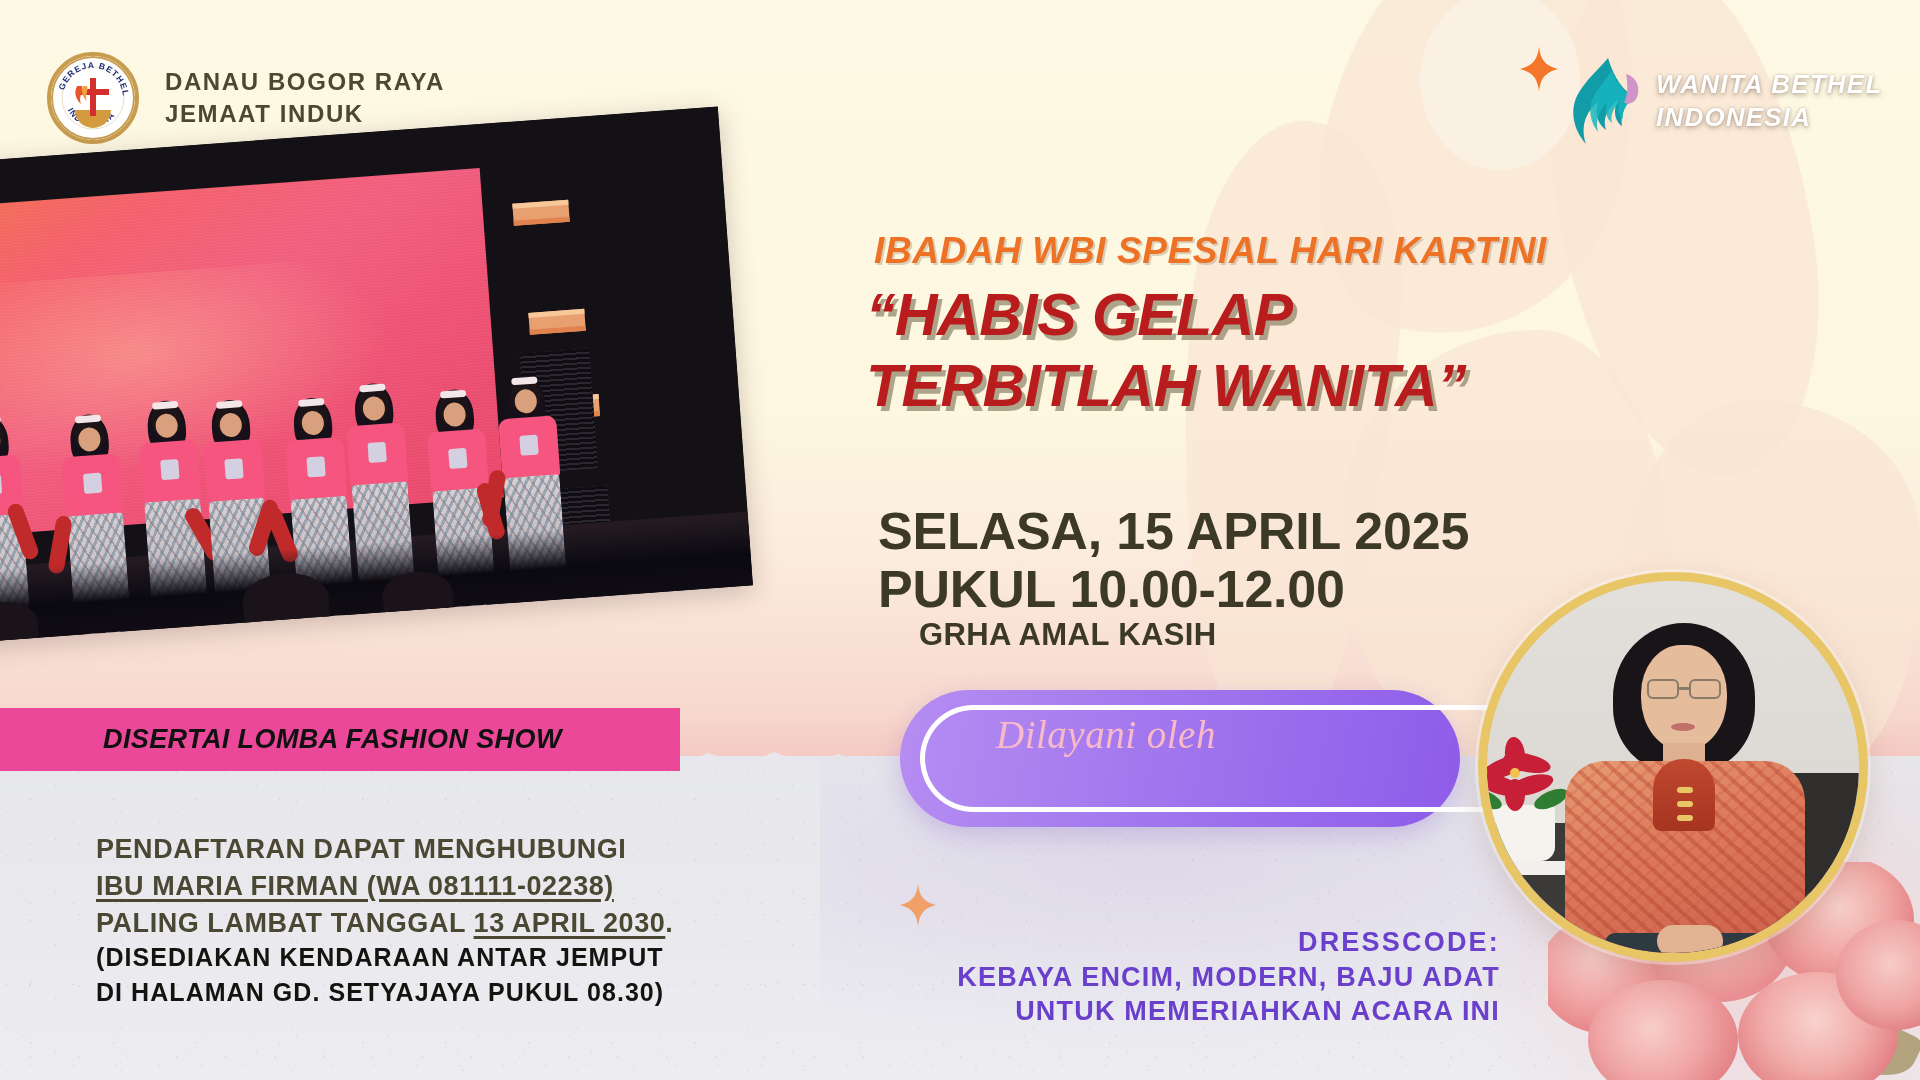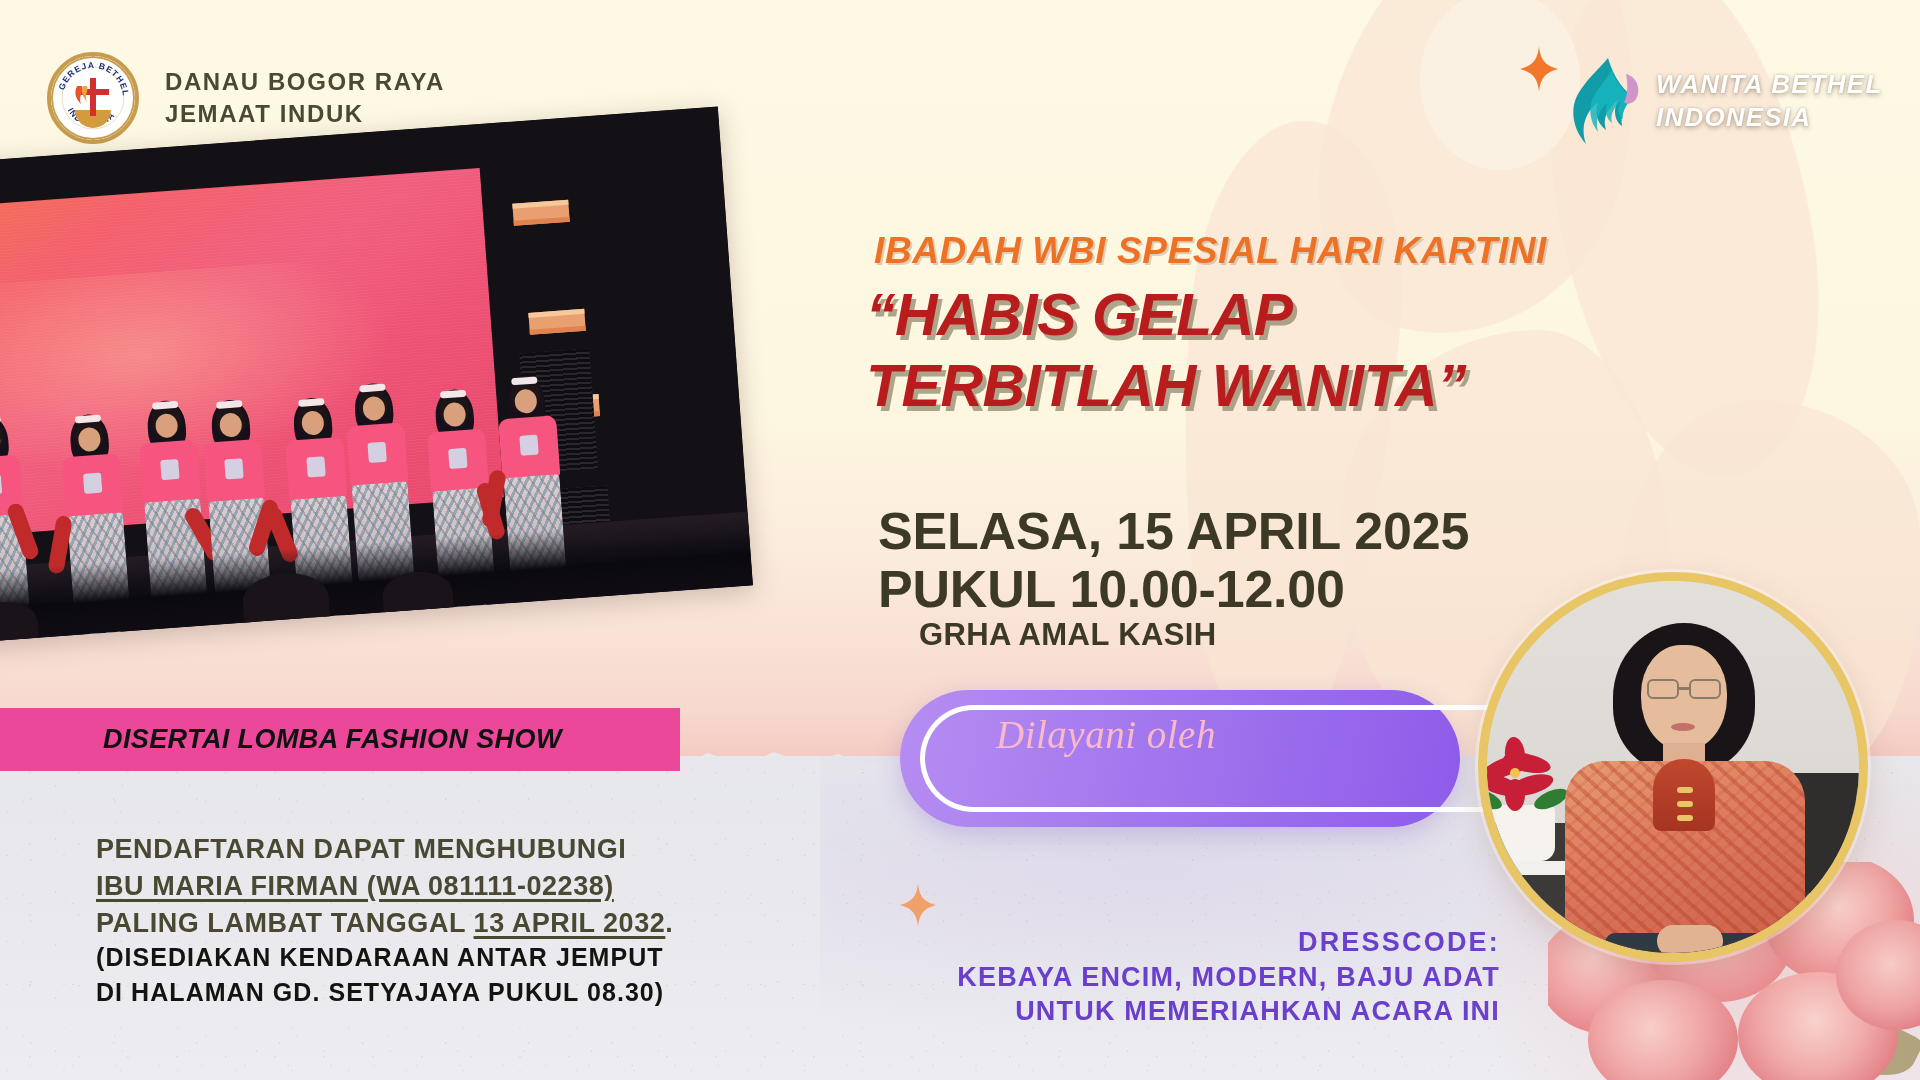--- a/index.html
+++ b/index.html
@@ -513,21 +513,21 @@
     <div class="audience" style="left:470px; width:70px;"></div>
   </div>
 
   <div class="pink-banner">
     <span>DISERTAI LOMBA FASHION SHOW</span>
   </div>
 
   <div class="reg-block">
     <div class="l1">PENDAFTARAN DAPAT MENGHUBUNGI</div>
     <div class="l2"><span class="u">IBU MARIA FIRMAN (WA 081111-02238)</span></div>
-    <div class="l3"><span>PALING LAMBAT TANGGAL </span><span class="u">13 APRIL 2032</span><span>.</span></div>
+    <div class="l3"><span>PALING LAMBAT TANGGAL </span><span class="u">13 APRIL 2030</span><span>.</span></div>
   </div>
 
   <div class="transport-block">
     <div>(DISEDIAKAN KENDARAAN ANTAR JEMPUT</div>
     <div>DI HALAMAN GD. SETYAJAYA PUKUL 08.30)</div>
   </div>
 
   <div class="kicker">IBADAH WBI SPESIAL HARI KARTINI</div>
   <div class="headline">
     <span>“HABIS GELAP</span>

